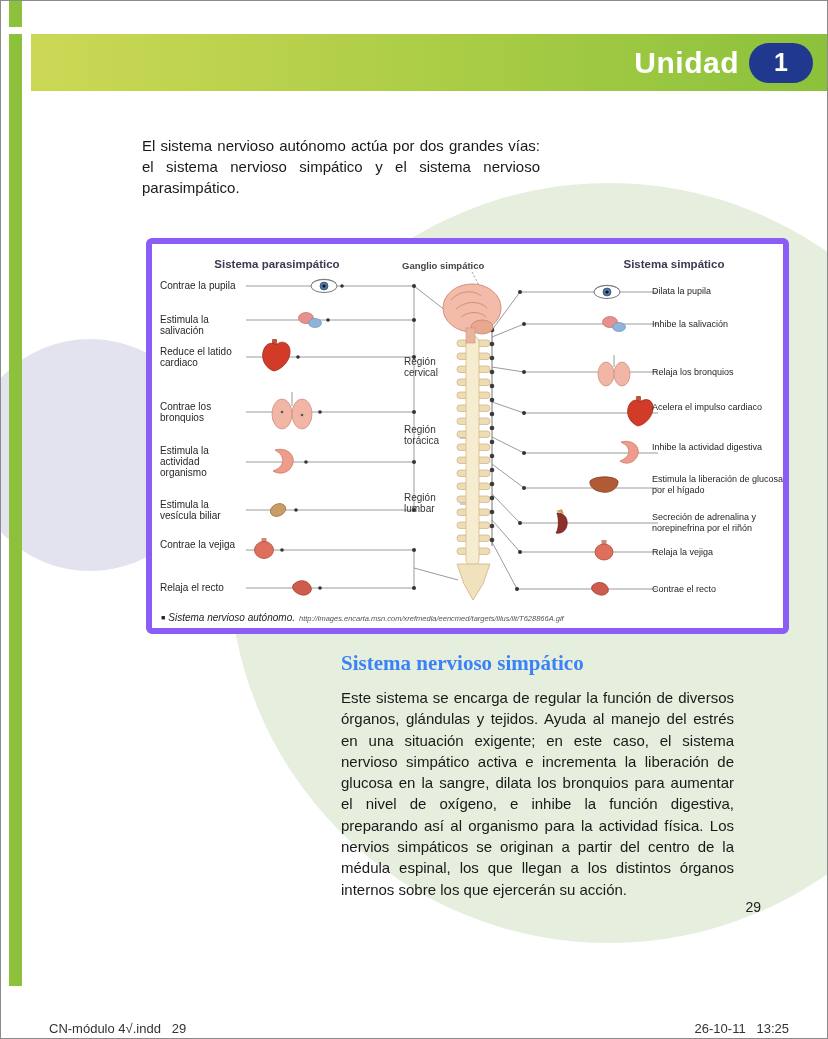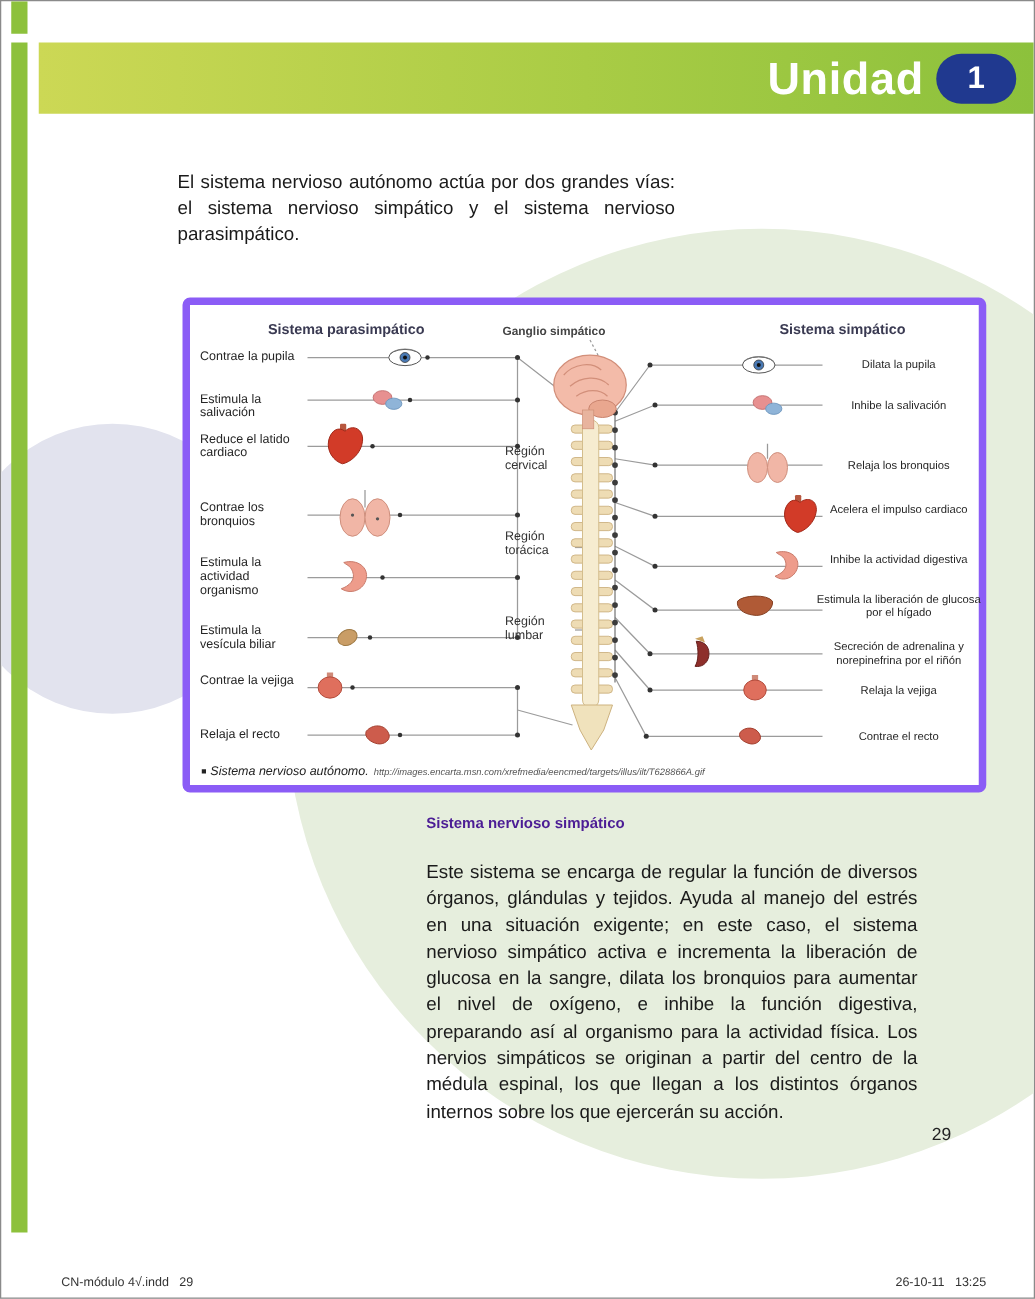--- a/index.html
+++ b/index.html
@@ -14,52 +14,52 @@
   .circle-lav   { width:238px; height:232px; left:-30px; top:338px; background:#e2e3ee; }
 
   
   .stripe-cap { position:absolute; left:8px; top:0; width:13px; height:26px; background:#8dc13c; }
   .stripe     { position:absolute; left:8px; top:33px; width:13px; height:952px; background:#8dc13c; }
 
   
   .band { position:absolute; left:30px; top:33px; right:0; height:57px;
           background:linear-gradient(90deg,#ccd855 0%,#a9cc45 55%,#8cc13c 100%);
           display:flex; align-items:center; justify-content:flex-end; padding-right:14px; }
-  .unit-word { color:#fff; font-weight:bold; font-size:36px; letter-spacing:.5px; margin-right:10px; }
+  .unit-word { color:#fff; font-weight:bold; font-size:30px; letter-spacing:.5px; margin-right:10px; }
   .unit-badge { width:64px; height:40px; background:#20398f; border-radius:20px;
                 display:flex; align-items:center; justify-content:center; }
   .unit-badge span { color:#fff; font-weight:bold; font-size:25px; }
 
   .intro { position:absolute; left:141px; top:134px; width:398px; font-size:15px;
            line-height:21px; color:#1a1a1a; text-align:justify; }
 
   
   .figure { position:absolute; left:145px; top:237px; width:643px; height:396px;
             background:#fff; border:6px solid #8b5cf6; border-radius:6px; }
   .diagram { position:absolute; left:0; top:8px; width:639px; height:362px; }
   .diagram svg { position:absolute; inset:0; width:100%; height:100%; }
   .fh { position:absolute; font-weight:bold; font-size:11.5px; color:#3a3a52; text-align:center; }
   .fh-left  { left:25px;  top:6px; width:200px; }
   .fh-center{ left:250px; top:8px; width:130px; font-weight:bold; font-size:9.5px; color:#444; text-align:left; }
   .fh-right { left:422px; top:6px; width:200px; }
   .ll,.sl,.rl { position:absolute; font-size:10px; line-height:11px; color:#262626; }
   .ll { left:8px;  width:86px; }
   .sl { left:252px; width:56px; color:#333; }
-  .rl { right:5px; width:134px; text-align:center; font-size:9px; }
+  .rl { right:5px; width:134px; text-align:left; font-size:9px; }
   .caption { position:absolute; left:9px; bottom:5px; font-size:10px; color:#222; white-space:nowrap; }
   .cap-bullet { font-size:7px; vertical-align:1px; margin-right:3px; font-style:normal; }
   .cap-title { font-style:italic; }
   .cap-url { font-style:italic; font-size:7.5px; color:#555; margin-left:4px; }
 
-  .heading { position:absolute; left:340px; top:650px; font-size:12px; font-weight:bold; color:#4c1d95; }
+  .heading { position:absolute; left:340px; top:650px; font-size:21px; font-weight:bold; color:#3b82f6;font-family:Liberation Serif, serif; }
   .body-text { position:absolute; left:340px; top:686px; width:393px; font-size:15px;
                line-height:21.3px; color:#1a1a1a; text-align:justify; }
 
   .pagenum { position:absolute; right:66px; top:898px; font-size:14px; color:#222; }
-  .foot { position:absolute; top:1020px; font-size:10px; color:#333; }
+  .foot { position:absolute; top:1020px; font-size:13px; color:#333; }
   .foot-left { left:48px; }
   .foot-right { right:38px; }
 </style>
 </head>
 <body>
 
 <div class="page">
 
   <div class="bg-circle circle-green"></div>
   <div class="bg-circle circle-lav"></div>

